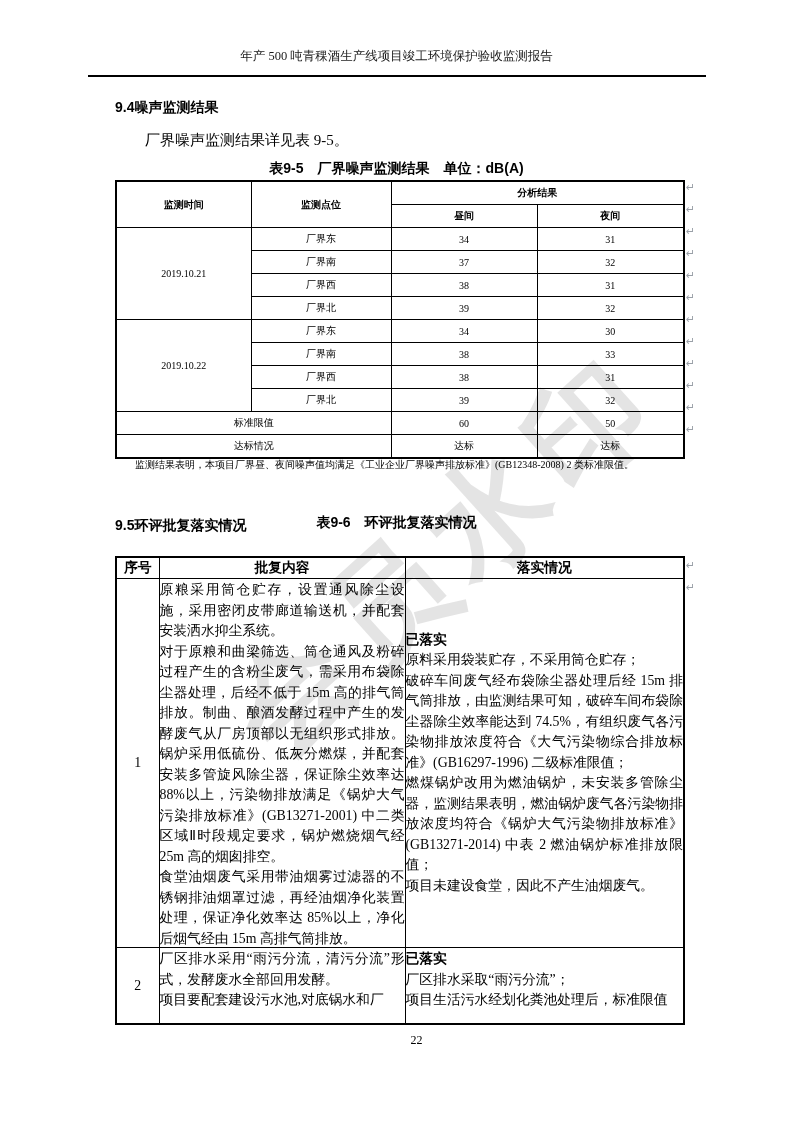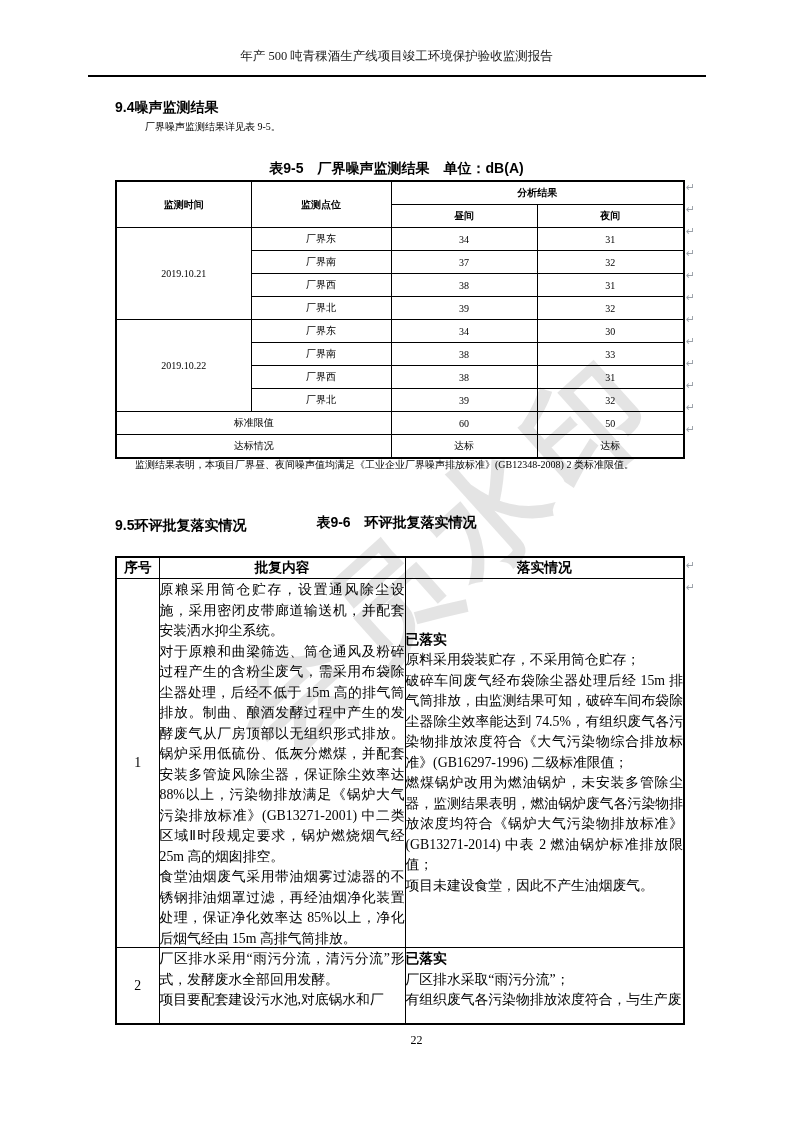--- a/index.html
+++ b/index.html
@@ -30,22 +30,22 @@
     background:#000;z-index:1;
   }
   .h-section{
     position:absolute;left:115px;
     font-family:"Liberation Sans", sans-serif;
     font-weight:bold;font-size:14px;z-index:1;
   }
   .h94{top:99px;}
   .h95{top:517px;}
   .intro{
-    position:absolute;left:145px;top:120px;
-    font-size:10px;z-index:1;
+    position:absolute;left:145px;top:131px;
+    font-size:15px;z-index:1;
   }
   .tbl-caption{
     position:absolute;left:0;width:100%;text-align:center;
     font-family:"Liberation Sans", sans-serif;
     font-weight:bold;font-size:14px;z-index:1;
   }
   .cap95{top:160px;}
   .cap96{top:514px;}
   table{border-collapse:collapse;table-layout:fixed;z-index:1;}
   .t95{
@@ -233,21 +233,21 @@
       <td>
         <div class="clip-sm">
           <p>厂区排水采用“雨污分流，清污分流”形式，发酵废水全部回用发酵。</p>
           <p>项目要配套建设污水池,对底锅水和厂</p>
         </div>
       </td>
       <td>
         <div class="clip-sm">
           <p class="status-title">已落实</p>
           <p>厂区排水采取“雨污分流”；</p>
-          <p>有组织废气各污染物排放浓度符合，与生产废</p>
+          <p>项目生活污水经划化粪池处理后，标准限值</p>
         </div>
       </td>
     </tr>
   </tbody>
     </table>
 
   <div class="pilcrows pc96">
     <span class="pilcrow" style="top:2px">↵</span>
     <span class="pilcrow" style="top:24px">↵</span>
   </div>

